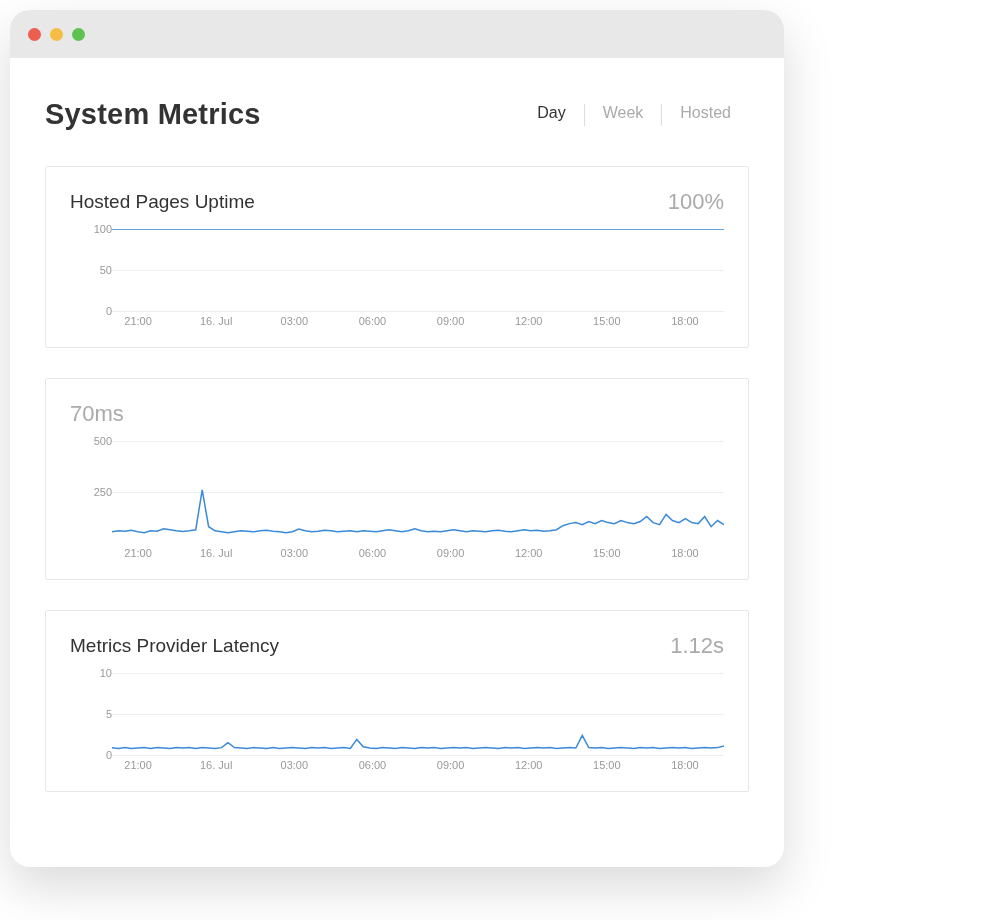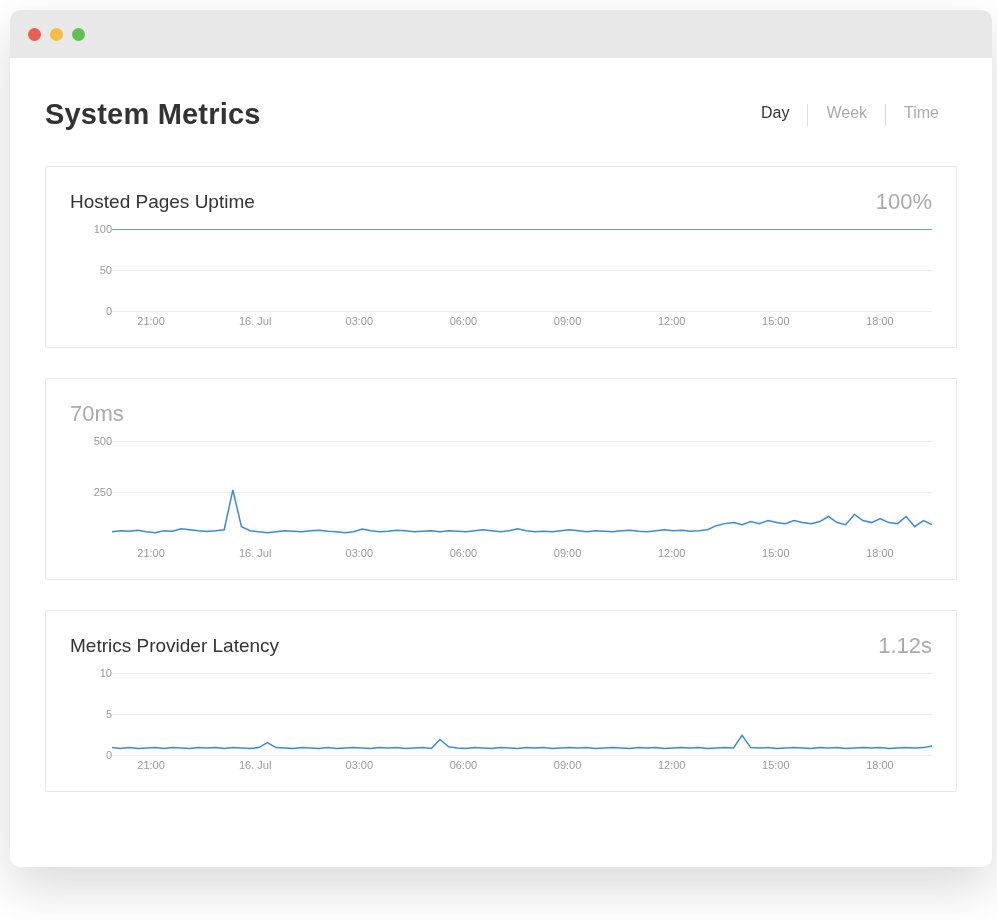--- a/index.html
+++ b/index.html
@@ -1,17 +1,17 @@
 <!DOCTYPE html>
 <html><head>
 <meta charset="utf-8">
 <style>
   * { box-sizing: border-box; margin: 0; padding: 0; }
   html, body { width: 997px; height: 920px; font-family: -apple-system, "Helvetica Neue", Arial, sans-serif; background: transparent; }
-  .window { width: 982px; margin: 10px; border-radius: 10px; box-shadow: 0 20px 50px rgba(0,0,0,.15); overflow: hidden; background: #fff; }
+  .window { width: 774px; margin: 10px; border-radius: 20px; box-shadow: 0 20px 50px rgba(0,0,0,.15); overflow: hidden; background: #fff; }
   .titlebar { height: 48px; background: #e8e8e8; display: flex; align-items: center; padding: 0 18px; gap: 9px; }
   .dot { width: 13px; height: 13px; border-radius: 50%; }
   .dot.red { background: #ec5e4f; } .dot.yellow { background: #f6bd44; } .dot.green { background: #5ec251; }
   .content { padding: 40px 35px 45px; }
   .header { display: flex; justify-content: space-between; align-items: center; margin-bottom: 35px; }
   .title { font-size: 29px; font-weight: 600; color: #333; letter-spacing: .2px; }
   .range { display: flex; align-items: flex-start; }
   .range-item { font-size: 16px; color: #aaa; padding: 0 18px; cursor: pointer; }
   .range-item.active { color: #333; font-weight: 500; }
   .range-sep { width: 1px; height: 22px; background: #ddd; }
@@ -41,21 +41,21 @@
   </div>
   <div class="content">
 
     <div class="header">
       <h1 class="title">System Metrics</h1>
       <div class="range">
         <span class="range-item active">Day</span>
         <span class="range-sep"></span>
         <span class="range-item">Week</span>
         <span class="range-sep"></span>
-        <span class="range-item">Time</span>
+        <span class="range-item">Hosted</span>
       </div>
     </div>
 
     <div class="card">
       <div class="card-head">
         <div class="card-title">Hosted Pages Uptime</div>
         <div class="card-value">100%</div>
       </div>
       <div class="chart-wrap">
           <div class="grid-line" style="top: 82px;"></div>

